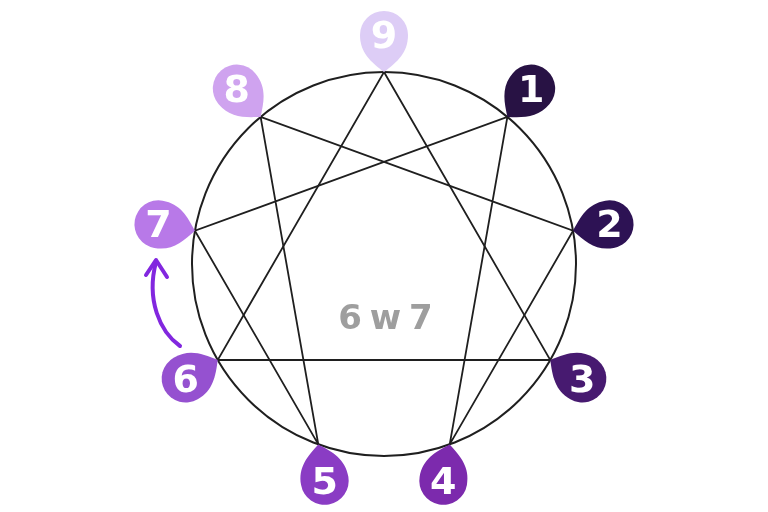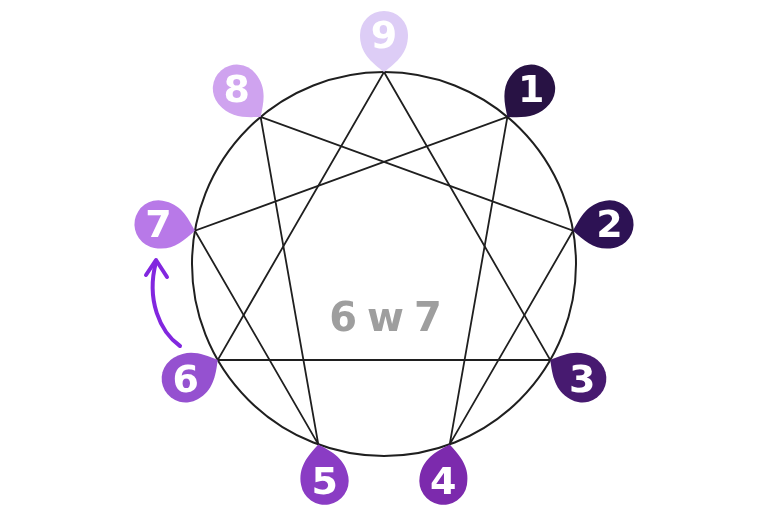--- a/index.html
+++ b/index.html
@@ -12,21 +12,21 @@
   #stage {
     position: relative;
     width: 768px; height: 512px;
     background: #ffffff;
   }
   #enneagram-svg { position: absolute; left: 0; top: 0; }
   #center-label {
     position: absolute;
     left: 386px; top: 317px;
     transform: translate(-50%, -50%);
-    font-size: 40px;
+    font-size: 34px;
     font-weight: bold;
     letter-spacing: 1px;
     word-spacing: -6px;
     white-space: nowrap;
     user-select: none;
   }
 </style>
 </head>
 <body>
 

